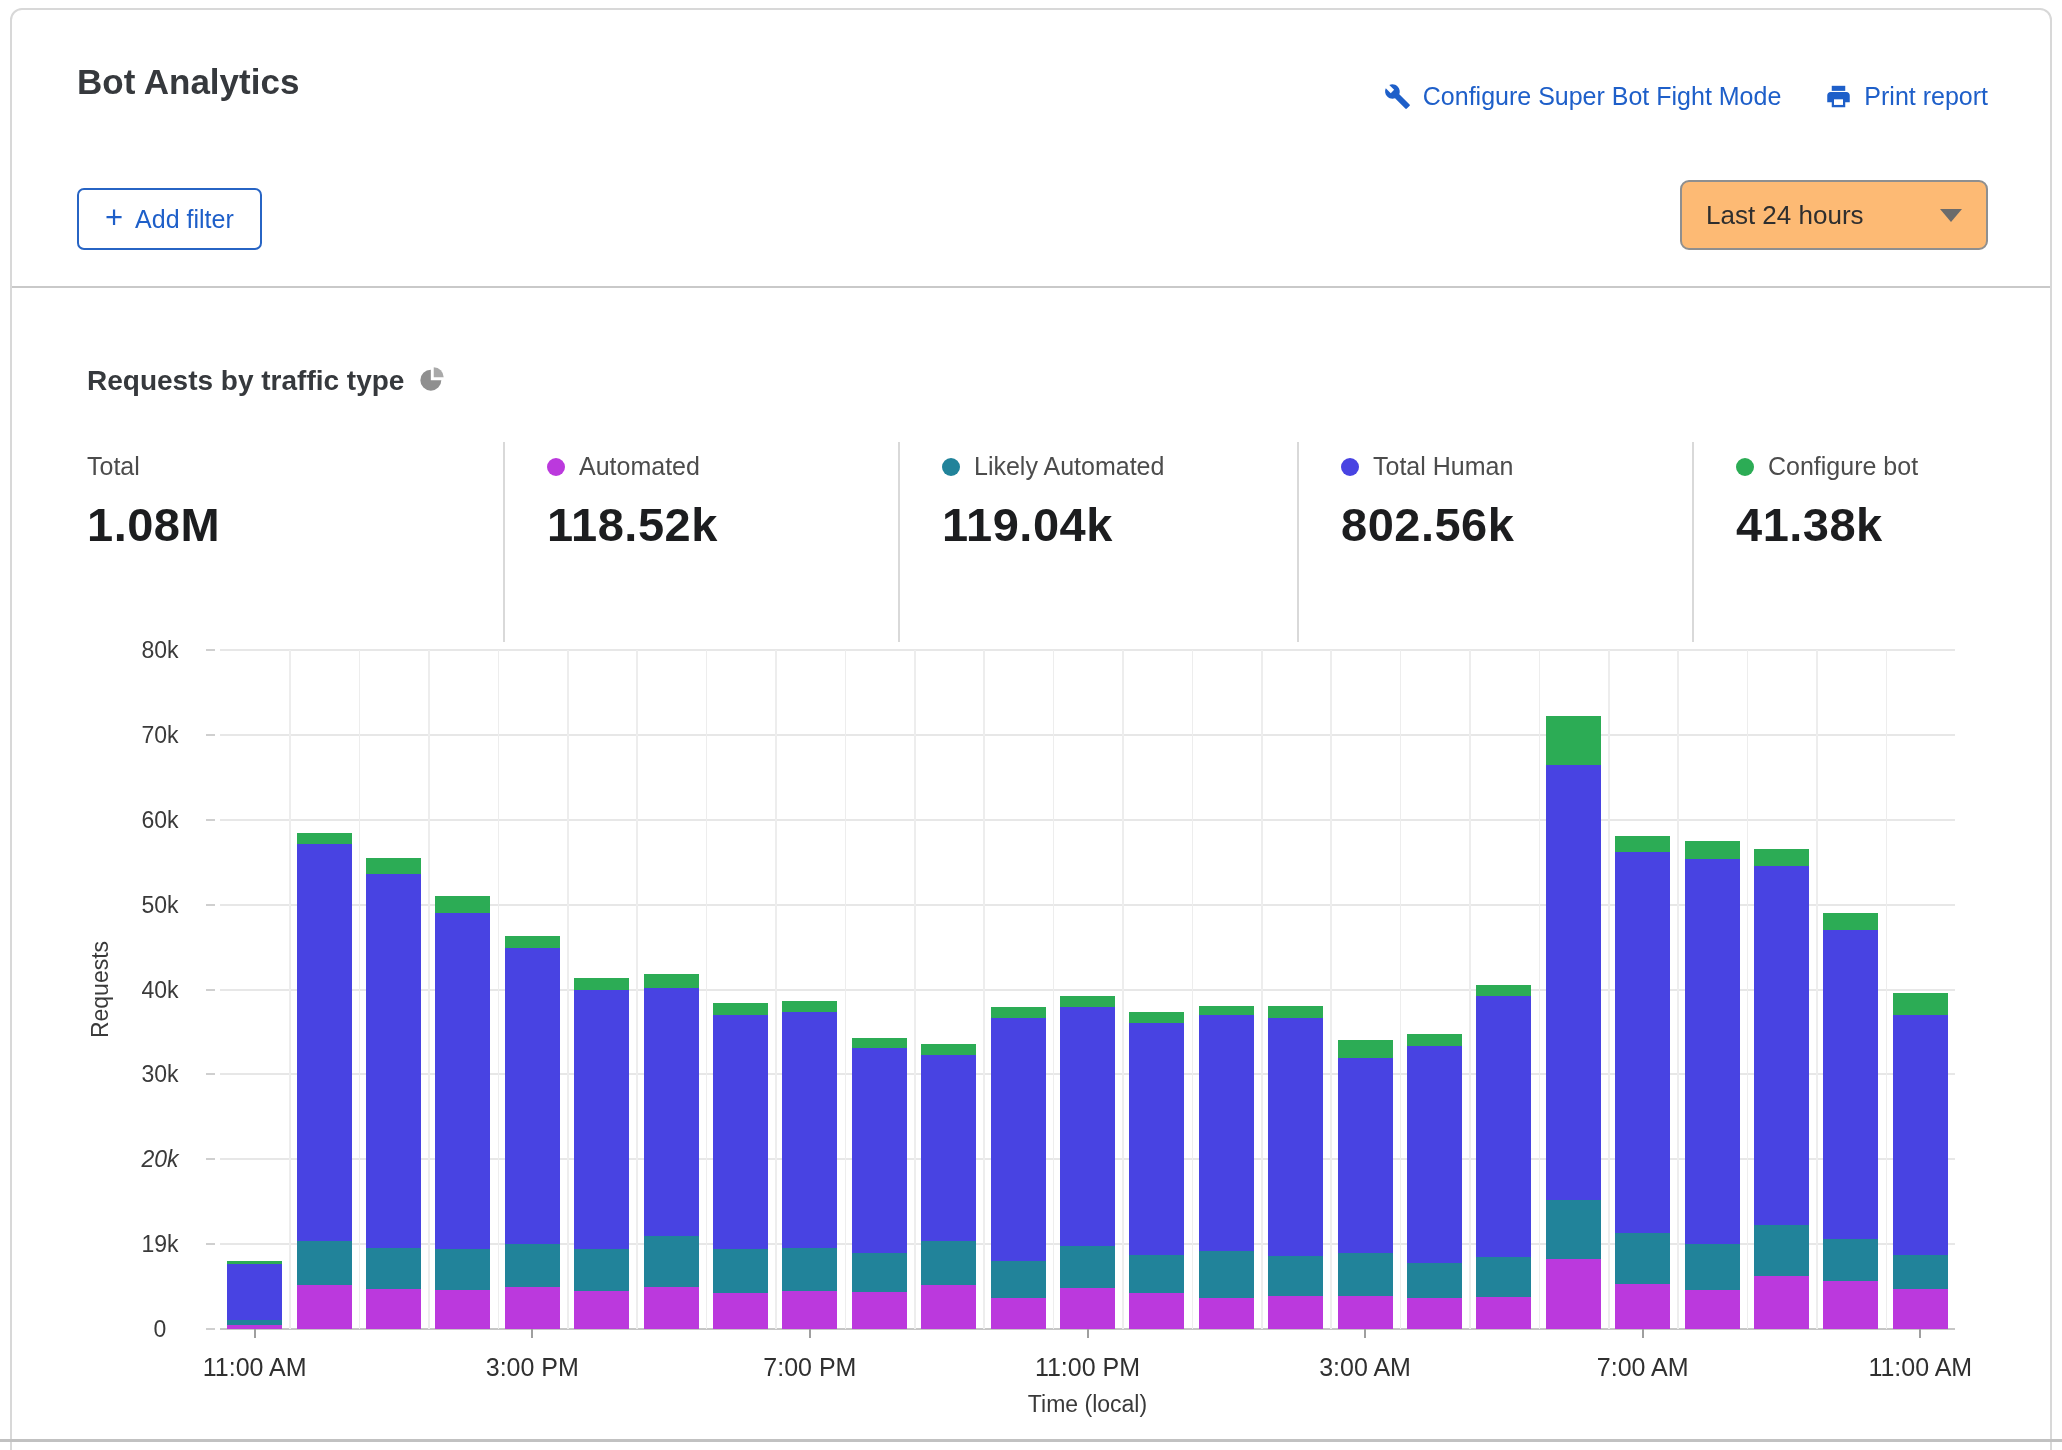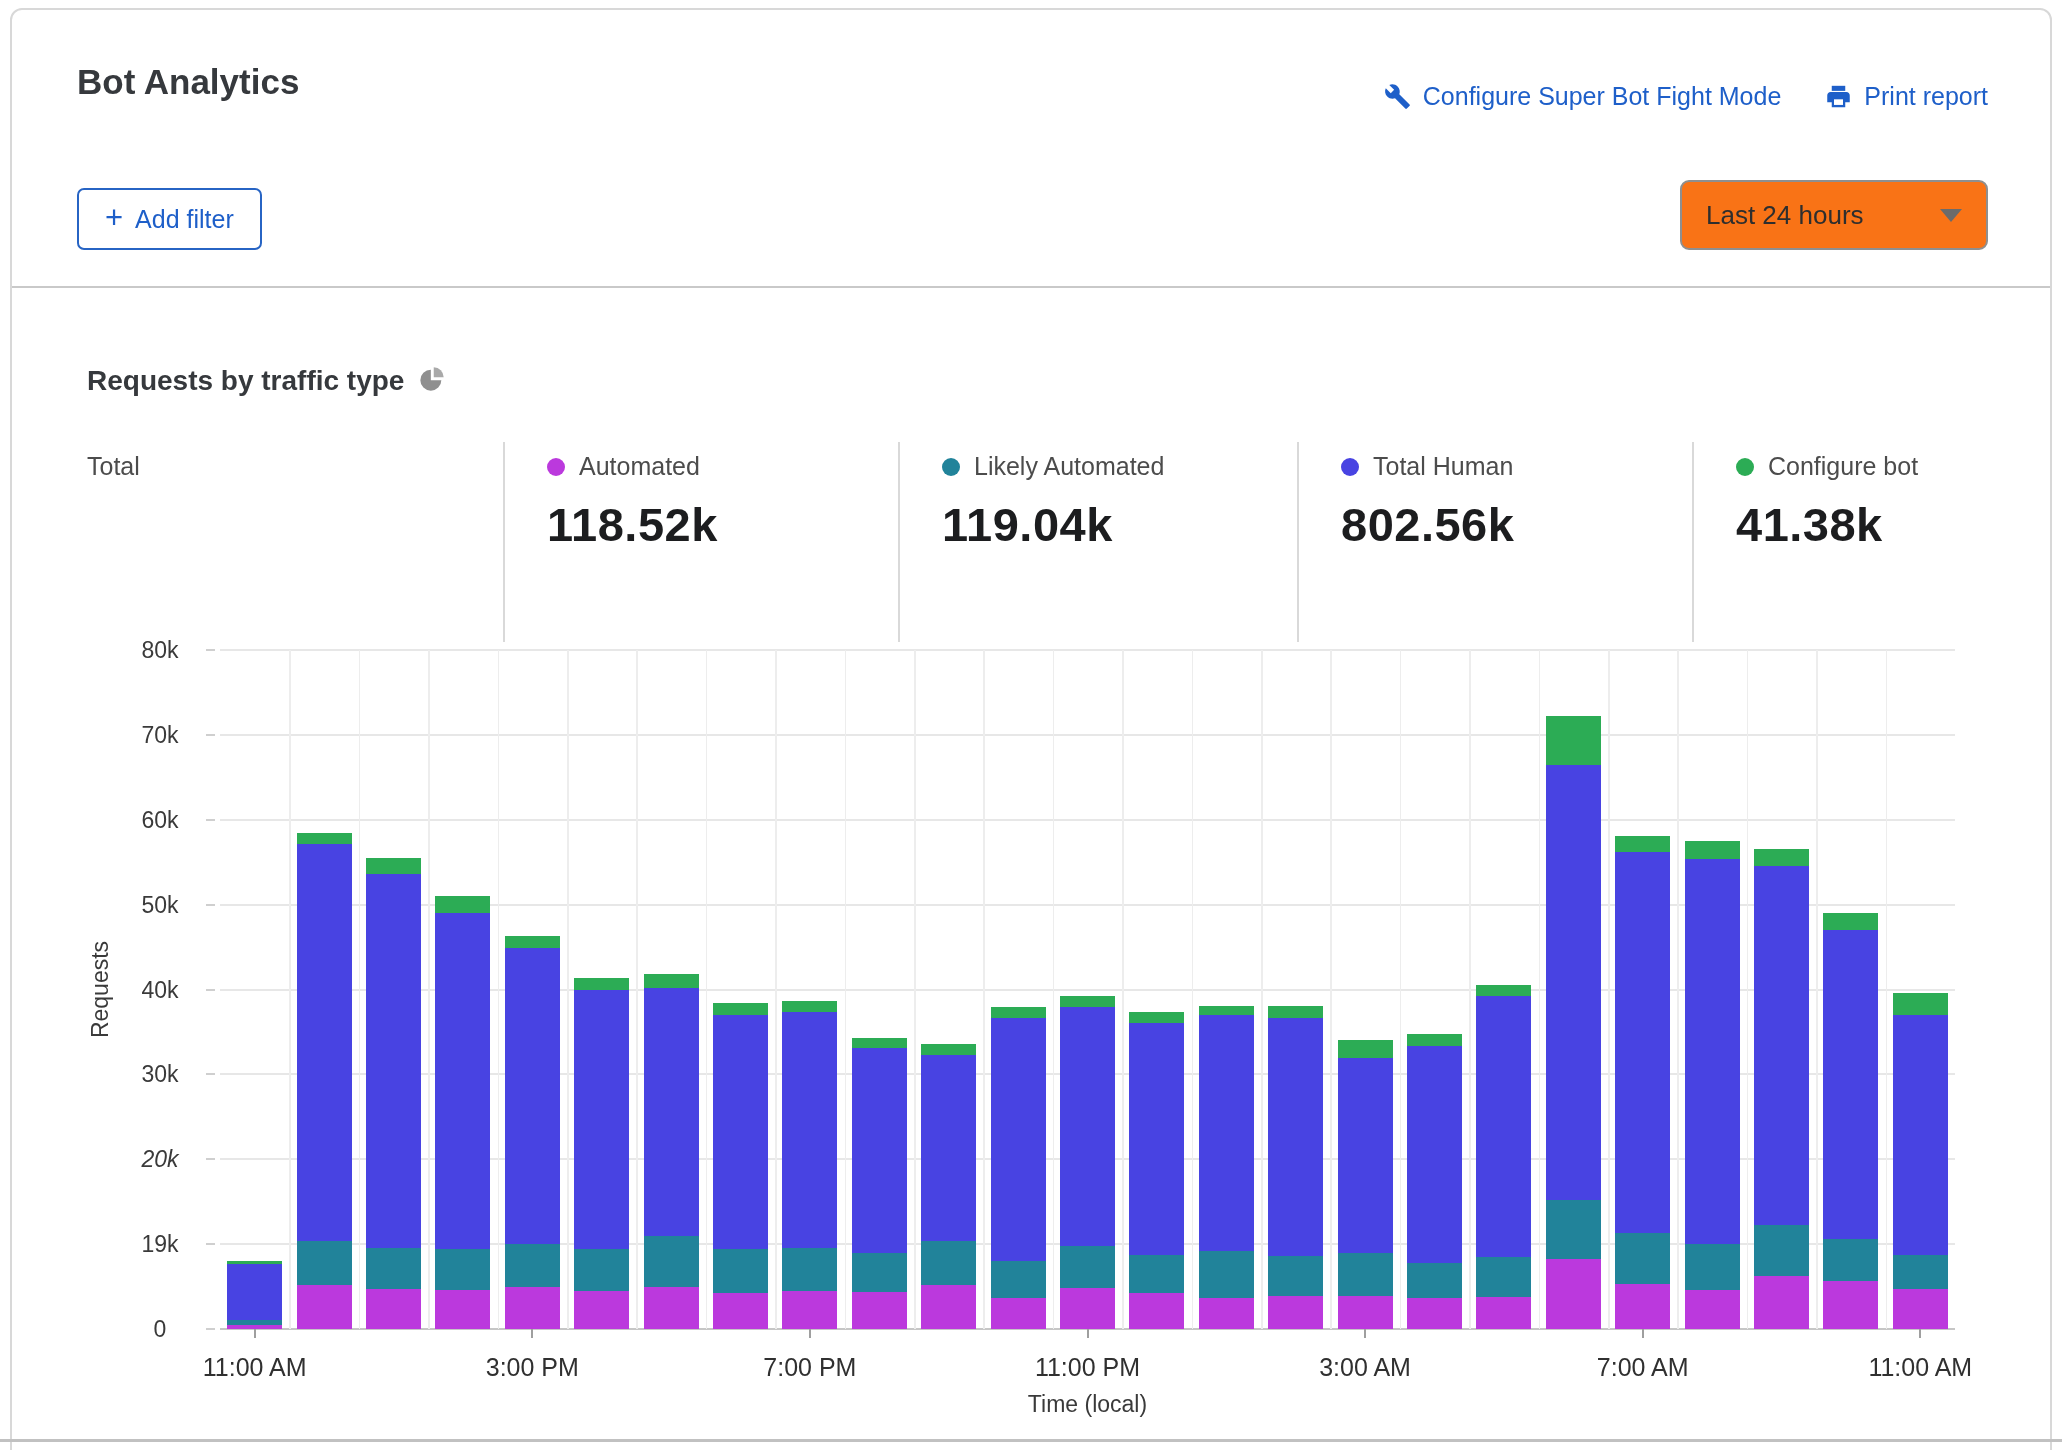--- a/index.html
+++ b/index.html
@@ -19,21 +19,21 @@
   .hlink{display:flex;align-items:center;gap:12px;color:#1e5fc9;font-size:25px;cursor:pointer;}
   .hlink svg{display:block;}
   .add-filter-btn{
     position:absolute;left:65px;top:178px;height:62px;display:flex;align-items:center;gap:12px;
     padding:0 26px;border:2px solid #2764c4;border-radius:7px;color:#1e5fc9;font-size:25px;
     font-weight:500;background:#fff;cursor:pointer;box-sizing:border-box;
   }
   .plus{font-size:31px;font-weight:500;line-height:1;position:relative;top:-2px;}
   .range-select{
     position:absolute;right:62px;top:170px;width:308px;height:70px;box-sizing:border-box;
-    border:2px solid #8f8f8f;border-radius:9px;background:#f97316;display:flex;align-items:center;
+    border:2px solid #8f8f8f;border-radius:9px;background:#fdba74;display:flex;align-items:center;
     padding:0 24px;font-size:26px;color:#2e2e2e;cursor:pointer;
   }
   .caret{margin-left:auto;width:0;height:0;border-left:11px solid transparent;border-right:11px solid transparent;border-top:13px solid #6b6b6b;}
   
   .section-title-row{position:absolute;left:75px;top:355px;display:flex;align-items:center;gap:14px;}
   .section-title{font-size:28px;font-weight:700;color:#36393d;}
   
   .stats-row{position:absolute;left:75px;top:432px;right:12px;height:200px;display:flex;}
   .stat-cell{box-sizing:border-box;padding-top:10px;}
   .stat-cell.divided{border-left:2px solid #d9d9d9;padding-left:42px;}
@@ -102,20 +102,21 @@
           <path fill="#a9a9a9" d="M13.5 10.5 L13.5 2 A8.5 8.5 0 0 1 22 10.5 Z"></path>
         </svg>
     </span>
   </div>
 
   <div class="stats-row" id="stats-row">
       <div class="stat-cell" style="width: 368px;">
         <div class="stat-label-row">
           <div>Total</div>
         </div>
+        <div class="stat-value">1.08M</div>
       </div>
       <div class="stat-cell divided" style="width: 395px; margin-left: 48px;">
         <div class="stat-label-row">
           <div class="stat-dot" style="background: rgb(187, 57, 221);"></div>
           <div>Automated</div>
         </div>
         <div class="stat-value">118.52k</div>
       </div>
       <div class="stat-cell divided" style="width: 399px;">
         <div class="stat-label-row">

